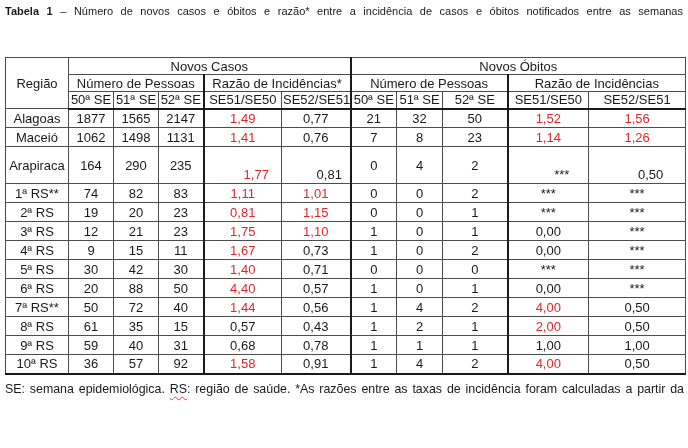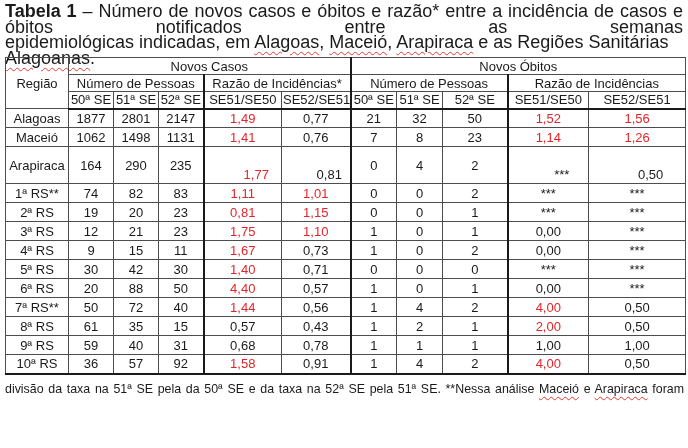--- a/index.html
+++ b/index.html
@@ -4,21 +4,21 @@
 <style>
   :root{
     --red:#e3252a; --text:#1a1a1a; --bthin:#4d4d4d; --bthick:#1a1a1a; --squig:#e53935;
   }
   html,body{margin:0;padding:0;background:#fff;}
   .page{
     position:relative;width:688px;height:448px;background:#ffffff;
     font-family:"Liberation Sans",sans-serif;color:var(--text);overflow:hidden;
   }
   
-  .caption{position:absolute;left:5px;top:4px;width:678px;font-size:18px;line-height:15.6px;}
+  .caption{position:absolute;left:5px;top:4px;width:678px;font-size:11px;line-height:15.6px;}
   .caption .just{text-align:justify;text-align-last:justify;}
   .wavy{text-decoration:underline;text-decoration-style:wavy;text-decoration-color:var(--squig);text-decoration-thickness:1px;text-underline-offset:2.5px;}
   b{font-weight:bold;}
   sup{font-size:8px;line-height:0;}
   
   table.data{
     position:absolute;left:5px;top:57px;width:680px;
     border-collapse:collapse;table-layout:fixed;font-size:13px;color:var(--text);
   }
   table.data th,table.data td{
@@ -39,21 +39,20 @@
   .footnote{position:absolute;left:5px;top:381px;width:679px;font-size:12.4px;line-height:16.2px;}
   .footnote .just{text-align:justify;text-align-last:justify;}
 </style>
 </head>
 <body>
 
 <div class="page">
 
   <div class="caption">
     <div class="just"><b>Tabela 1</b><span> – Número de novos casos e óbitos e razão* entre a incidência de casos e óbitos notificados entre as semanas</span></div>
-    <div><span>epidemiológicas indicadas, em </span><span class="wavy">Alagoas</span><span>, </span><span class="wavy">Maceió</span><span>, </span><span class="wavy">Arapiraca</span><span> e as Regiões Sanitárias </span><span class="wavy">Alagoanas</span><span>.</span></div>
   </div>
 
   <table class="data">
     <colgroup>
       <col style="width:63px">
         <col style="width:45px">
         <col style="width:45px">
         <col style="width:45px">
       <col style="width:78px">
         <col style="width:69px">
@@ -85,21 +84,21 @@
         <th>51ª SE</th>
         <th>52ª SE</th>
         <th class="thickL">SE51/SE50</th>
         <th>SE52/SE51</th>
       </tr>
     </thead>
     <tbody>
         <tr class="h-row">
           <td class="reg">Alagoas</td>
           <td>1877</td>
-          <td>2801</td>
+          <td>1565</td>
           <td>2147</td>
           <td class="thickL ratio red">1,49</td>
           <td class="ratio">0,77</td>
           <td class="thickL">21</td>
           <td>32</td>
           <td>50</td>
           <td class="thickL ratio red">1,52</td>
           <td class="ratio red">1,56</td>
         </tr>
         <tr class="h-row">
@@ -255,16 +254,16 @@
           <td class="thickL">1</td>
           <td>4</td>
           <td>2</td>
           <td class="thickL ratio red">4,00</td>
           <td class="ratio">0,50</td>
         </tr>
       </tbody>
   </table>
 
   <div class="footnote">
-    <div class="just"><span>divisão da taxa na 51ª SE pela da 50ª SE e da taxa na 52ª SE pela 51ª SE. **Nessa análise </span><span class="wavy">Maceió</span><span> e </span><span class="wavy">Arapiraca</span><span> foram</span></div>
+    <div class="just"><span>SE: semana epidemiológica. </span><span class="wavy">RS</span><span>: região de saúde. *As razões entre as taxas de incidência foram calculadas a partir da</span></div>
   </div>
 
 </div>
 
 </body></html>

